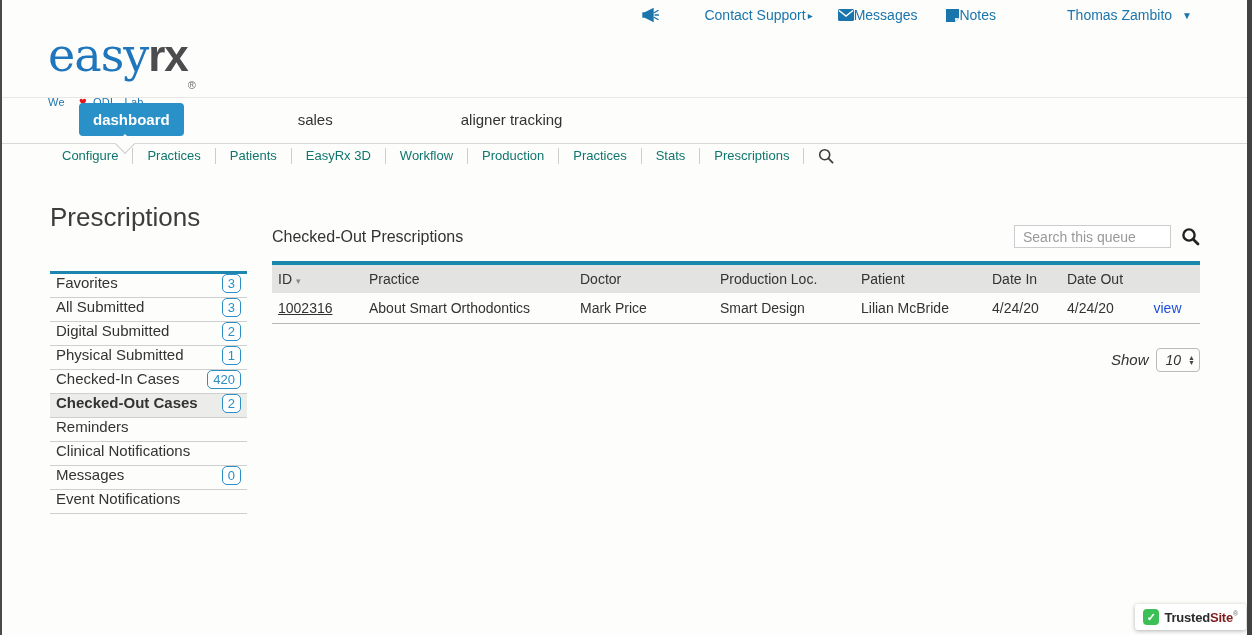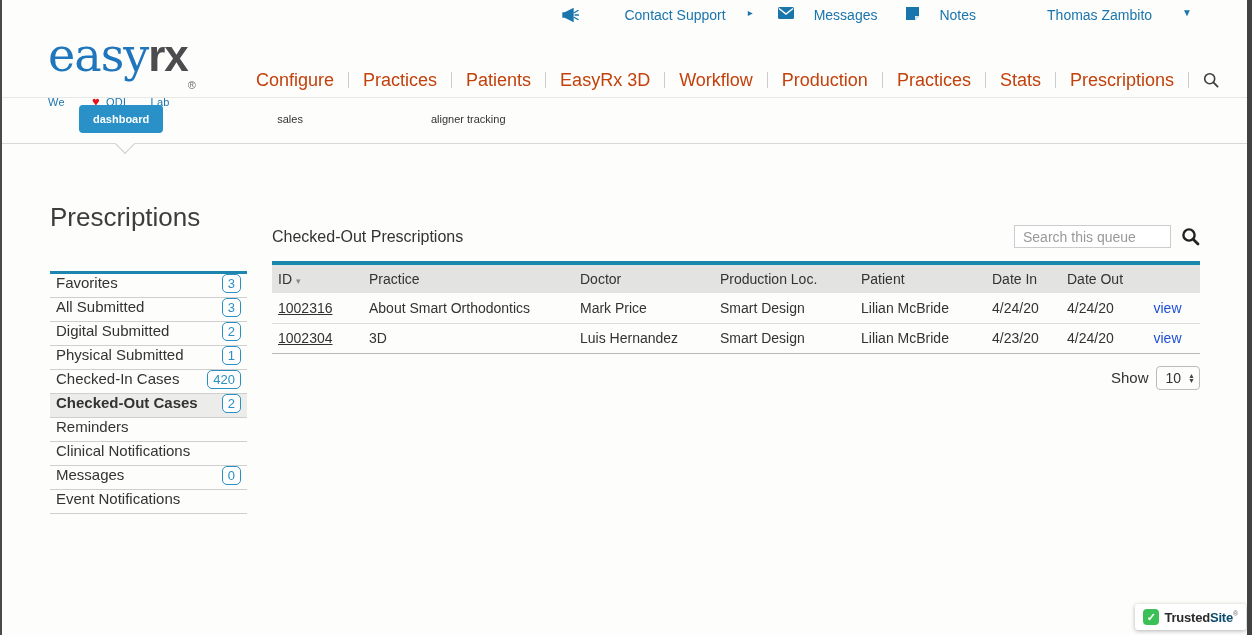--- a/index.html
+++ b/index.html
@@ -4,47 +4,47 @@
 <style>
   * { margin:0; padding:0; box-sizing:border-box; }
   html,body { width:1252px; height:635px; background:#fdfdfb; font-family:"Liberation Sans", sans-serif; color:#333; overflow:hidden; position:relative; }
 
   
   .edge-left  { position:fixed; left:0; top:0; width:2px; height:635px; background:#4a4a4a; z-index:90; }
   .edge-right { position:fixed; right:0; top:0; width:5px; height:635px; background:#424242; z-index:90; }
 
   
   .utilbar { height:30px; display:flex; align-items:center; justify-content:flex-end; padding-right:60px; font-size:14px; }
-  .utilbar a, .utilbar .user { color:#1b75ad; text-decoration:none; display:flex; gap:20px; cursor:pointer; }
+  .utilbar a, .utilbar .user { color:#1b75ad; text-decoration:none; display:flex; align-items:center; gap:0; cursor:pointer; }
   .u-megaphone { margin-right:45px; display:flex; align-items:center; }
   .u-contact { margin-right:25px; }
   .u-messages { margin-right:29px; }
   .u-notes { margin-right:71px; }
   .caret-right { font-size:10px; margin-left:2px; }
   .caret-down { font-size:10px; margin-left:10px; }
 
   
-  .header { display:flex; justify-content:space-between; align-items:flex-start; padding:2px 33px 0 48px; border-bottom:1px solid #e7e7e5; height:68px; }
+  .header { display:flex; justify-content:space-between; align-items:flex-start; padding:2px 52px 0 48px; border-bottom:1px solid #e7e7e5; height:68px;flex-direction:column; }
   .logo-block { line-height:1; }
   .logo { cursor:pointer; white-space:nowrap; }
   .logo .easy { font-family:"DejaVu Serif", serif; font-size:46px; color:#2076bc; letter-spacing:-1px; }
   .logo .rx   { font-size:44px; font-weight:bold; color:#4c4c4e; letter-spacing:-1px; }
   .logo .reg  { font-size:11px; color:#6b6b6b; vertical-align:-18px; }
   .tagline { font-size:11px; color:#1b75ad; margin-top:4px; letter-spacing:.3px; }
   .tagline .heart { color:#e8131d; font-size:13px; margin:0 6px; }
-  .tagline .word { margin-right:21px; }
+  .tagline .word { margin-right:8px; }
 
   .mainnav { display:flex; align-items:center; margin-top:40px; }
-  .mainnav .nav-item { font-size:18px; color:#c2410c; padding:0 14px; border-right:1px solid #ccc; line-height:16px; cursor:pointer; white-space:nowrap; }
+  .mainnav .nav-item { font-size:13px; color:#0f766e; padding:0 14px; border-right:1px solid #ccc; line-height:16px; cursor:pointer; white-space:nowrap; }
   .mainnav .nav-search { padding:0 0 0 14px; cursor:pointer; display:flex; align-items:center; }
 
   
   .tabs-wrap { position:relative; border-bottom:1px solid #d8d8d6; height:46px; }
   .tabs { display:flex; align-items:center; gap:100px; padding-left:79px; height:42px; }
-  .tab { font-size:11px; color:#333; cursor:pointer; padding:8px 14px; }
+  .tab { font-size:15px; color:#333; cursor:pointer; padding:8px 14px; }
   .tab.active { background:#2a91c8; color:#fff; font-weight:bold; border-radius:4px; }
   .tab-notch { position:absolute; left:118px; bottom:-8px; width:14px; height:14px; background:#fdfdfb; border-right:1px solid #ccc; border-bottom:1px solid #ccc; transform:rotate(45deg); }
 
   
   .content { display:flex; padding:58px 52px 0 50px; }
 
   .sidebar { width:197px; flex:none; }
   .sidebar-title { font-size:26px; font-weight:400; color:#3d3d3d; margin-bottom:38px; }
   .sidebar-list { border-top:3px solid #1d86b0; list-style:none; }
   .side-item { display:flex; align-items:flex-start; justify-content:space-between; height:24px; padding:0 6px; border-bottom:1px solid #cfcfcd; font-size:15px; color:#333; cursor:pointer; }
@@ -61,29 +61,29 @@
 
   table.queue { width:100%; border-collapse:collapse; margin-top:13px; border-top:4px solid #1a87ad; table-layout:fixed; }
   table.queue thead th { background:#e3e3e1; font-weight:400; font-size:14px; color:#333; text-align:left; height:30px; padding:0 6px; cursor:pointer; white-space:nowrap; }
   table.queue td { font-size:14px; color:#333; height:30px; padding:0 6px; border-bottom:1px solid #ddd; white-space:nowrap; overflow:hidden; }
   table.queue tbody tr:last-child td { border-bottom:1px solid #b9b9b7; }
   .sort-arrow { color:#888; font-size:9px; margin-left:4px; }
   .id-link { color:#333; text-decoration:underline; cursor:pointer; }
   .view-link { color:#1d4ed8; text-decoration:none; cursor:pointer; }
   .col-view-cell { text-align:center; }
 
-  .show-row { display:flex; justify-content:flex-end; align-items:center; margin-top:12px; font-size:15px; color:#333; gap:8px; }
+  .show-row { display:flex; justify-content:flex-end; align-items:center; margin-top:24px; font-size:15px; color:#333; gap:8px;font-style:italic; }
   .show-select { border:1px solid #bbb; border-radius:4px; background:#fdfdfb; height:24px; padding:0 4px 0 8px; display:flex; align-items:center; gap:7px; font-size:14px; cursor:pointer; }
   .spinner { display:flex; flex-direction:column; line-height:5px; font-size:7px; color:#444; }
 
   
   .trustedsite { position:fixed; right:6px; bottom:5px; background:#fff; border-radius:3px; box-shadow:0 1px 4px rgba(0,0,0,.3); padding:5px 8px; display:flex; align-items:center; gap:5px; cursor:pointer; z-index:80; }
   .ts-check { width:16px; height:16px; background:#3dbf57; border-radius:4px; color:#fff; font-size:11px; font-weight:bold; display:flex; align-items:center; justify-content:center; }
   .ts-text { font-size:13px; font-weight:bold; color:#2b2b2b; letter-spacing:-.2px; }
-  .ts-text .ts-site { color:#0c4a6e; }
+  .ts-text .ts-site { color:#7f1d1d; }
   .ts-reg { font-size:7px; color:#888; vertical-align:top; }
 
   svg { display:block; }
 </style>
 </head>
 <body>
 
 <div class="edge-left"></div>
 <div class="edge-right"></div>
 
@@ -275,30 +275,20 @@
             <td><a class="id-link">1002316</a></td>
             <td>About Smart Orthodontics</td>
             <td>Mark Price</td>
             <td>Smart Design</td>
             <td>Lilian McBride</td>
             <td>4/24/20</td>
             <td>4/24/20</td>
             <td class="col-view-cell"><a class="view-link">view</a></td>
           </tr>
 
-          <tr>
-            <td><a class="id-link">1002304</a></td>
-            <td>3D</td>
-            <td>Luis Hernandez</td>
-            <td>Smart Design</td>
-            <td>Lilian McBride</td>
-            <td>4/23/20</td>
-            <td>4/24/20</td>
-            <td class="col-view-cell"><a class="view-link">view</a></td>
-          </tr>
         </tbody>
     </table>
 
     <div class="show-row">
       <span>Show</span>
       <span class="show-select">
         <span>10</span>
         <span class="spinner">
             <span>▲</span>
             <span>▼</span>

